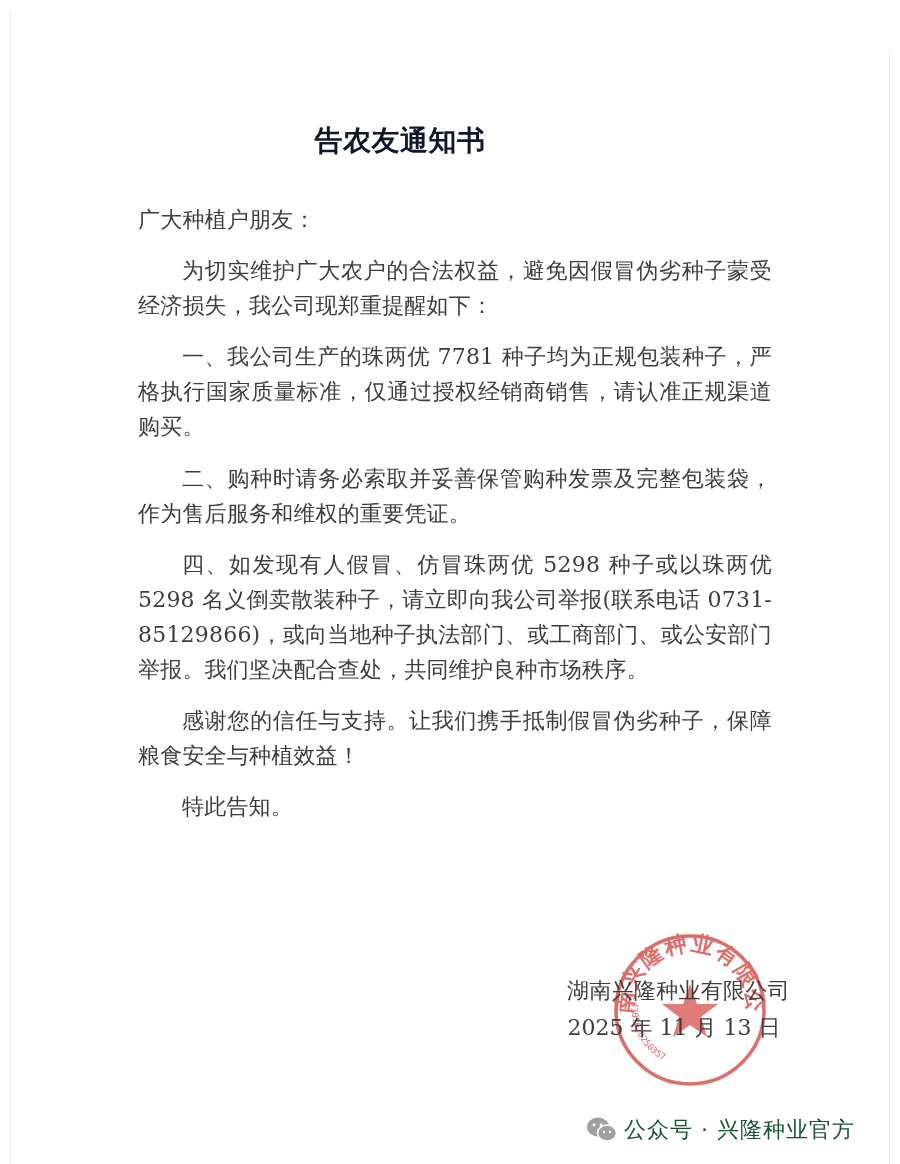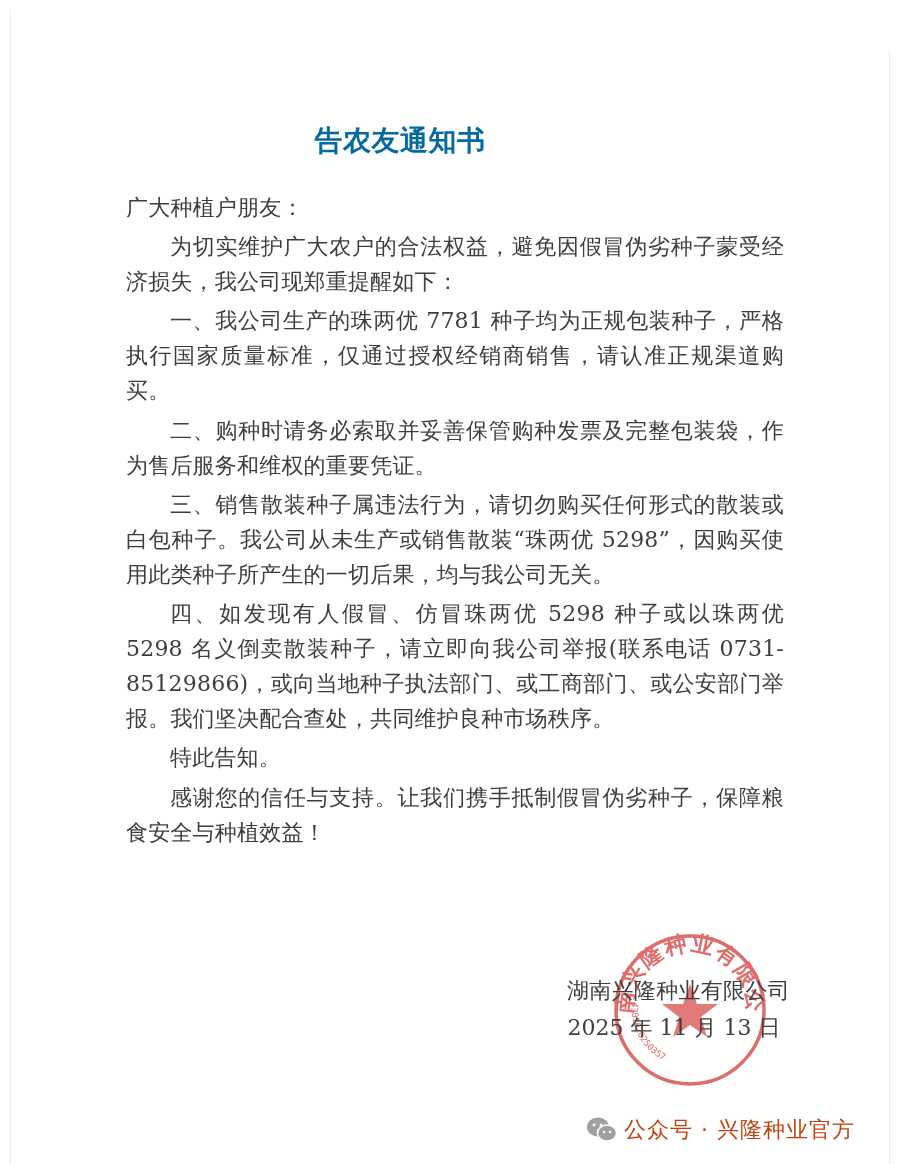--- a/index.html
+++ b/index.html
@@ -25,34 +25,34 @@
     }
     .title {
       position: absolute;
       left: 0; width: 800px;
       top: 103px;
       text-align: center;
       font-family: "DejaVu Sans", "Liberation Sans", sans-serif;
       font-weight: bold;
       font-size: 28px;
       letter-spacing: 0.5px;
-      color: #0369a1;
+      color: #0f172a;
       line-height: 38px;
     }
     .body-text {
       position: absolute;
       left: 122px;
       top: 186px;
       width: 666px;
       font-size: 22px;
       line-height: 35.1px;
       color: #3d3d3d;
     }
     .body-text p {
-      margin: 4px;
+      margin: 16px;
       text-align: justify;
       text-indent: 2em;
       letter-spacing: 0.2px;
     }
     .body-text p.salutation {
       text-indent: 0;
     }
     .signature {
       position: absolute;
       left: 560px;
@@ -82,21 +82,21 @@
     }
     .watermark {
       position: absolute;
       left: 586px;
       top: 1110px;
       height: 40px;
       display: flex;
       align-items: center;
       font-family: "DejaVu Sans", "Liberation Sans", sans-serif;
       font-size: 22px;
-      color: #c2410c;
+      color: #14532d;
       letter-spacing: 1px;
     }
     .watermark .wm-icon {
       width: 32px;
       height: 28px;
       margin-right: 6px;
       display: inline-block;
     }
   </style>
 </head>
@@ -105,24 +105,23 @@
 <div class="edge-left"></div>
 <div class="edge-right"></div>
 
 <h1 class="title">告农友通知书</h1>
 
 <div class="body-text">
   <p class="salutation">广大种植户朋友：</p>
   <p>为切实维护广大农户的合法权益，避免因假冒伪劣种子蒙受经济损失，我公司现郑重提醒如下：</p>
   <p>一、我公司生产的珠两优 7781 种子均为正规包装种子，严格执行国家质量标准，仅通过授权经销商销售，请认准正规渠道购买。</p>
   <p>二、购种时请务必索取并妥善保管购种发票及完整包装袋，作为售后服务和维权的重要凭证。</p>
-  <p>三、销售散装种子属违法行为，请切勿购买任何形式的散装或白包种子。我公司从未生产或销售散装“珠两优 5298”，因购买使用此类种子所产生的一切后果，均与我公司无关。</p>
   <p>四、如发现有人假冒、仿冒珠两优 5298 种子或以珠两优 5298 名义倒卖散装种子，请立即向我公司举报(联系电话 0731-85129866)，或向当地种子执法部门、或工商部门、或公安部门举报。我们坚决配合查处，共同维护良种市场秩序。</p>
+  <p>感谢您的信任与支持。让我们携手抵制假冒伪劣种子，保障粮食安全与种植效益！</p>
   <p>特此告知。</p>
-  <p>感谢您的信任与支持。让我们携手抵制假冒伪劣种子，保障粮食安全与种植效益！</p>
 </div>
 
 <svg class="seal" viewBox="0 0 156 156">
   <circle cx="78" cy="78" r="74" fill="none" stroke="#d9534f" stroke-width="3.5"></circle>
   <defs>
     <path id="sealArc" d="M 22 92 A 58 58 0 1 1 134 92"></path>
   </defs>
   <text font-size="22" fill="#d9534f" font-family="DejaVu Serif, serif" font-weight="bold" letter-spacing="2">
     <textPath href="#sealArc" startOffset="50%" text-anchor="middle">湖南兴隆种业有限公司</textPath>
   </text>

